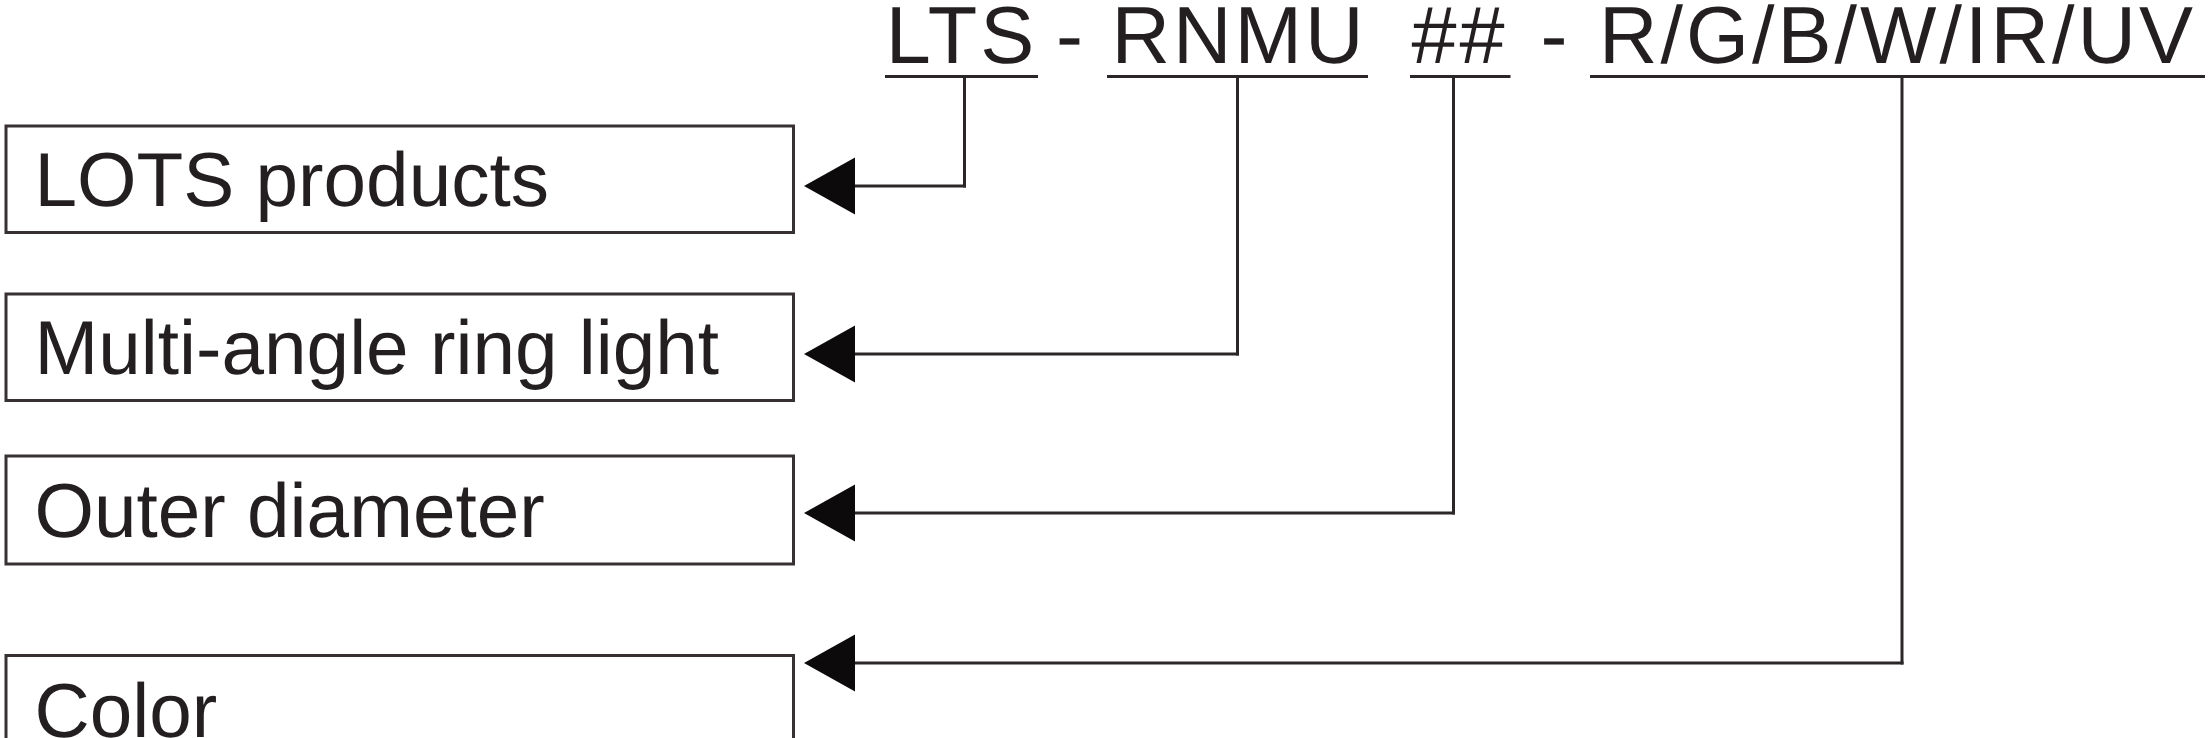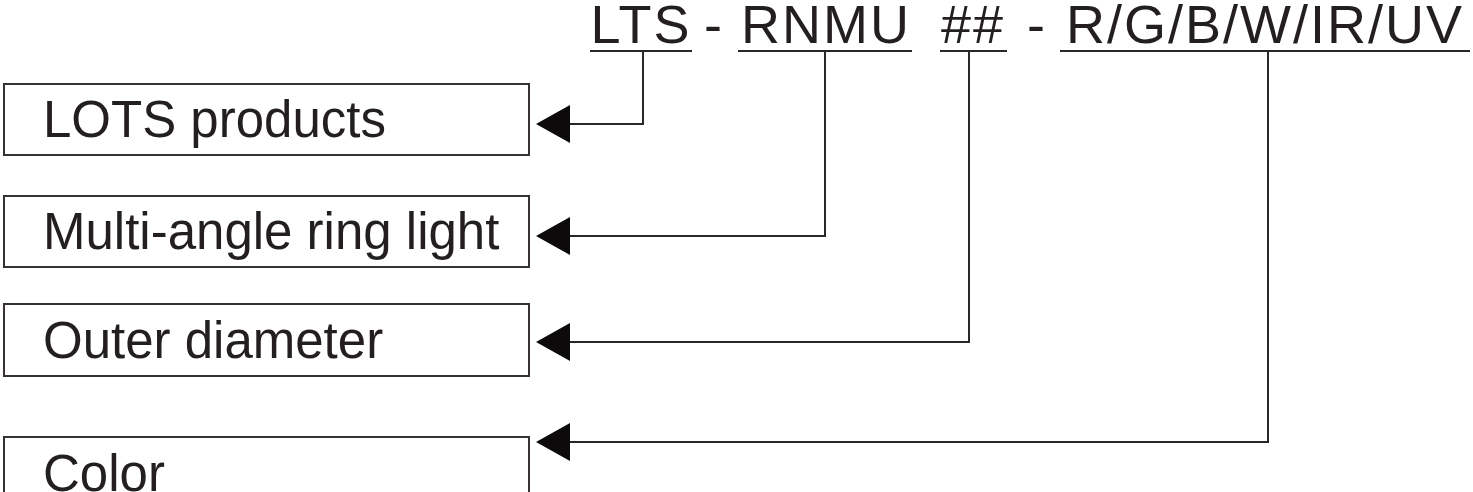--- a/index.html
+++ b/index.html
@@ -29,21 +29,21 @@
     position:absolute;left:536px;width:0;height:0;
     border-top:19px solid transparent;
     border-bottom:19px solid transparent;
     border-right:34px solid var(--arrow);
   }
 
   
   .label-box{
     position:absolute;left:3px;width:527px;
     border:2.5px solid var(--border);background:var(--bg);
-    display:flex;align-items:center;padding-left:38px;
+    display:flex;align-items:center;padding-left:18px;
   }
   .label-box span{
     font-size:51px;line-height:1;color:var(--ink);white-space:nowrap;
   }
 </style>
 </head>
 <body>
 
 <div class="canvas">
 

